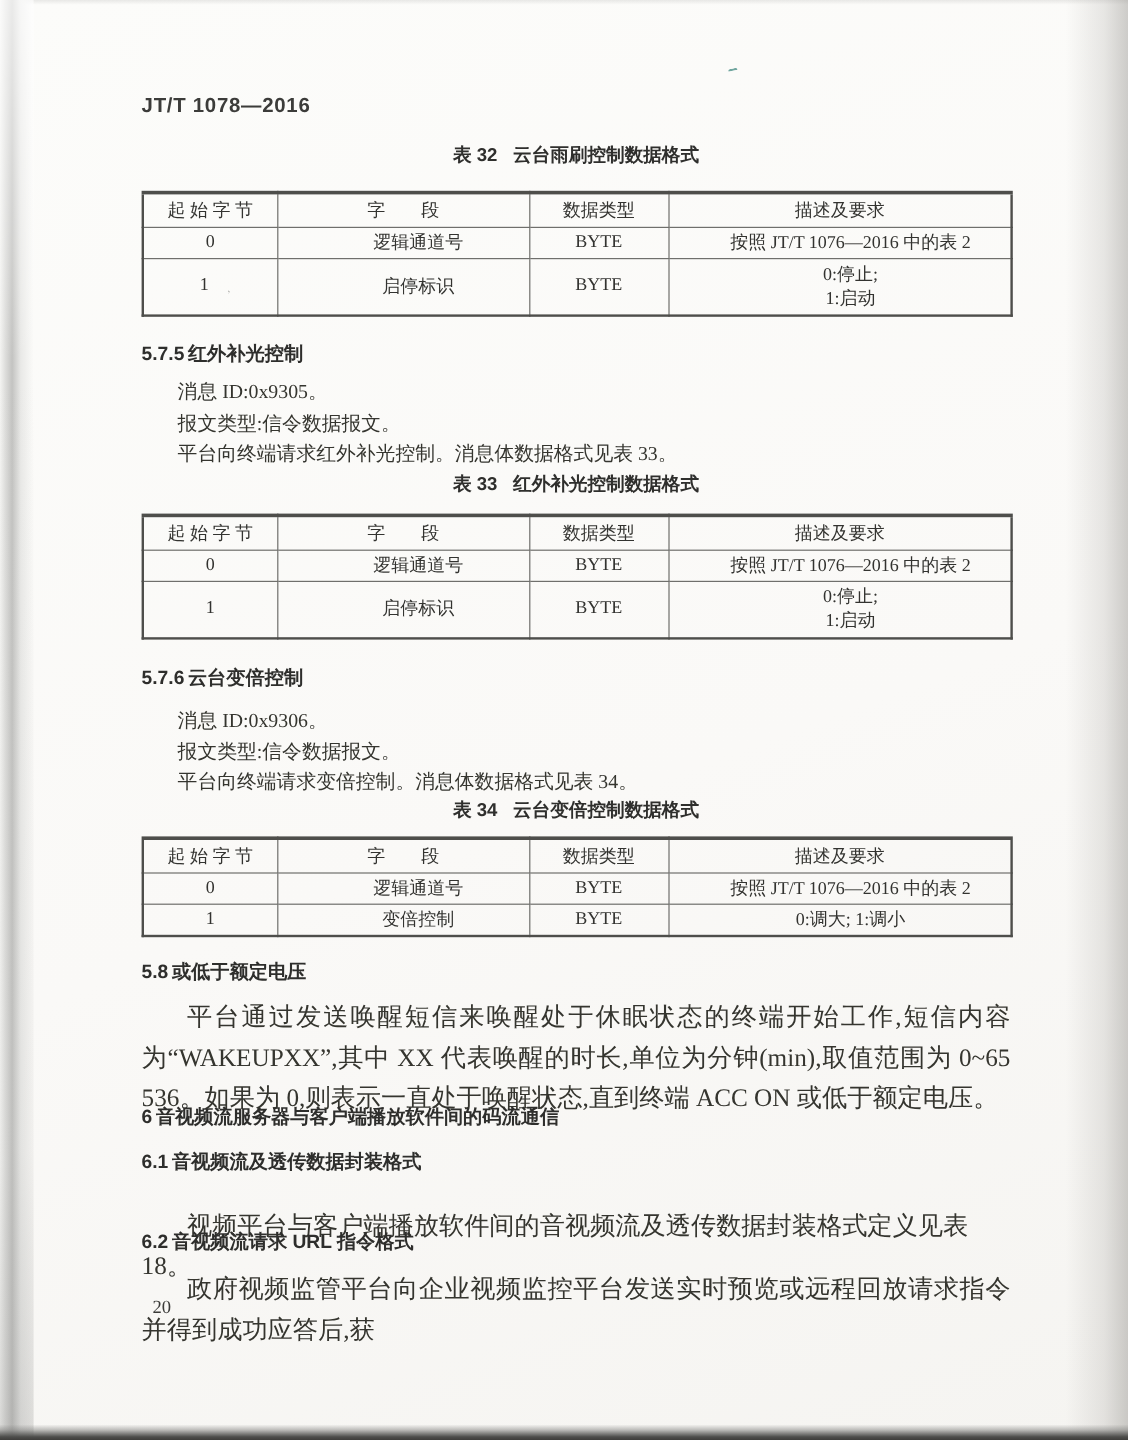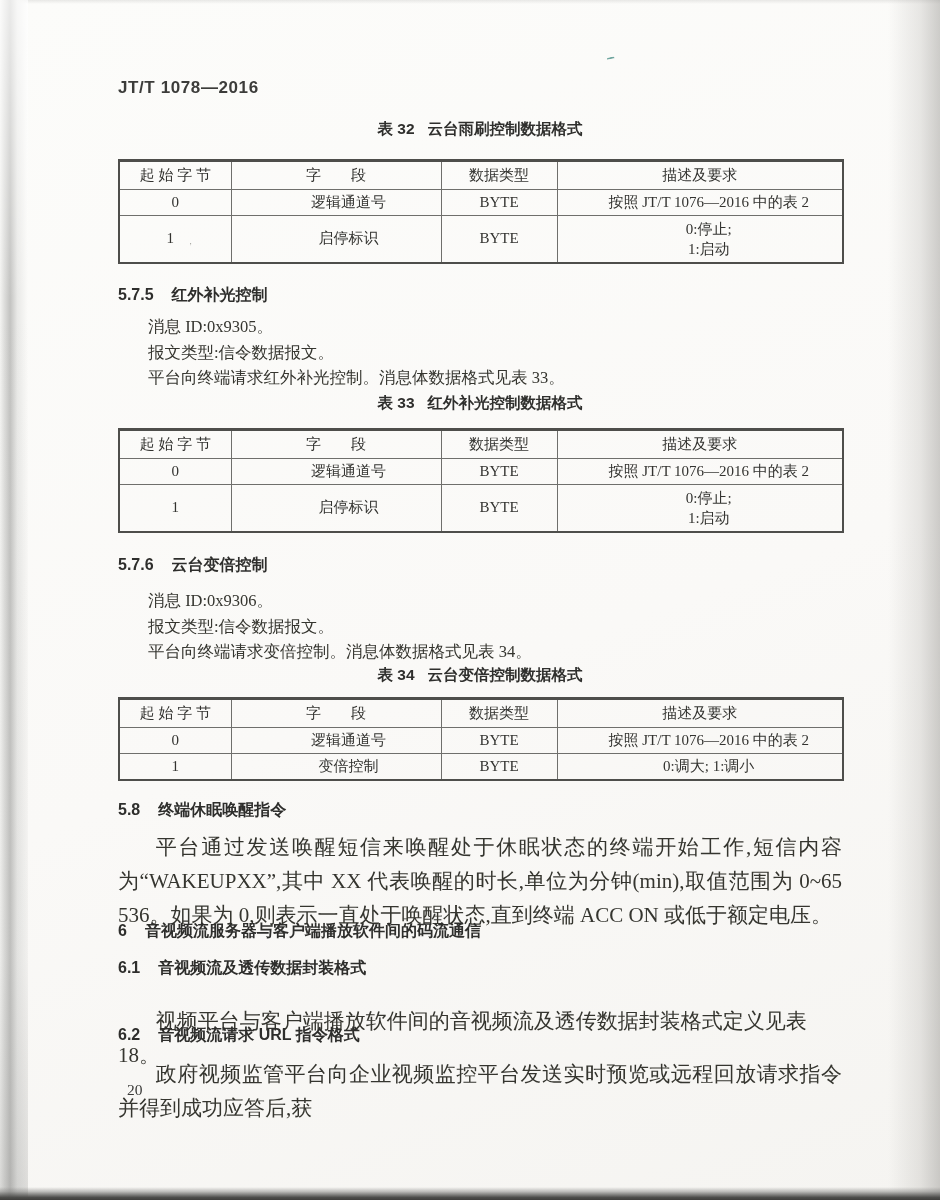--- a/index.html
+++ b/index.html
@@ -69,21 +69,21 @@
   .stray {
     display:inline-block; font-size:10px; color:#8a8a85;
     transform: translate(12px, 1px);
   }
 
   .h-sec {
     position:absolute; left:118px;
     font-family:"Liberation Sans", sans-serif; font-weight:700;
     font-size:16px; color:#2e2e2c; white-space:nowrap;
   }
-  .h-num { display:inline-block; margin-right:18px; }
+  .h-num { display:inline-block; margin-right:3px; }
 
   .body-line {
     position:absolute; left:148px; font-size:16.5px; color:#35352f; white-space:nowrap;text-align:right;
   }
   .body-p {
     position:absolute; left:118px; width:724px; margin:0;
     font-size:21px; line-height:34px; color:#35352f;
     text-align:justify; text-indent:1.8em;
   }
   .page-num {
@@ -209,21 +209,21 @@
     <tr class="r">
       <td>1</td>
       <td class="c2">变倍控制</td>
       <td>BYTE</td>
       <td class="c4">0:调大; 1:调小</td>
     </tr>
   </tbody>
     </table>
 
   <div class="h-sec" style="top:800px">
-    <span class="h-num">5.8</span><span>终端休眠唤醒指令</span>
+    <span class="h-num">5.8</span><span>或低于额定电压</span>
   </div>
   <p class="body-p" style="top:830px">平台通过发送唤醒短信来唤醒处于休眠状态的终端开始工作,短信内容为“WAKEUPXX”,其中 XX 代表唤醒的时长,单位为分钟(min),取值范围为 0~65 536。如果为 0,则表示一直处于唤醒状态,直到终端 ACC ON 或低于额定电压。</p>
 
   <div class="h-sec" style="top:921px">
     <span class="h-num">6</span><span>音视频流服务器与客户端播放软件间的码流通信</span>
   </div>
 
   <div class="h-sec" style="top:958px">
     <span class="h-num">6.1</span><span>音视频流及透传数据封装格式</span>
   </div>

